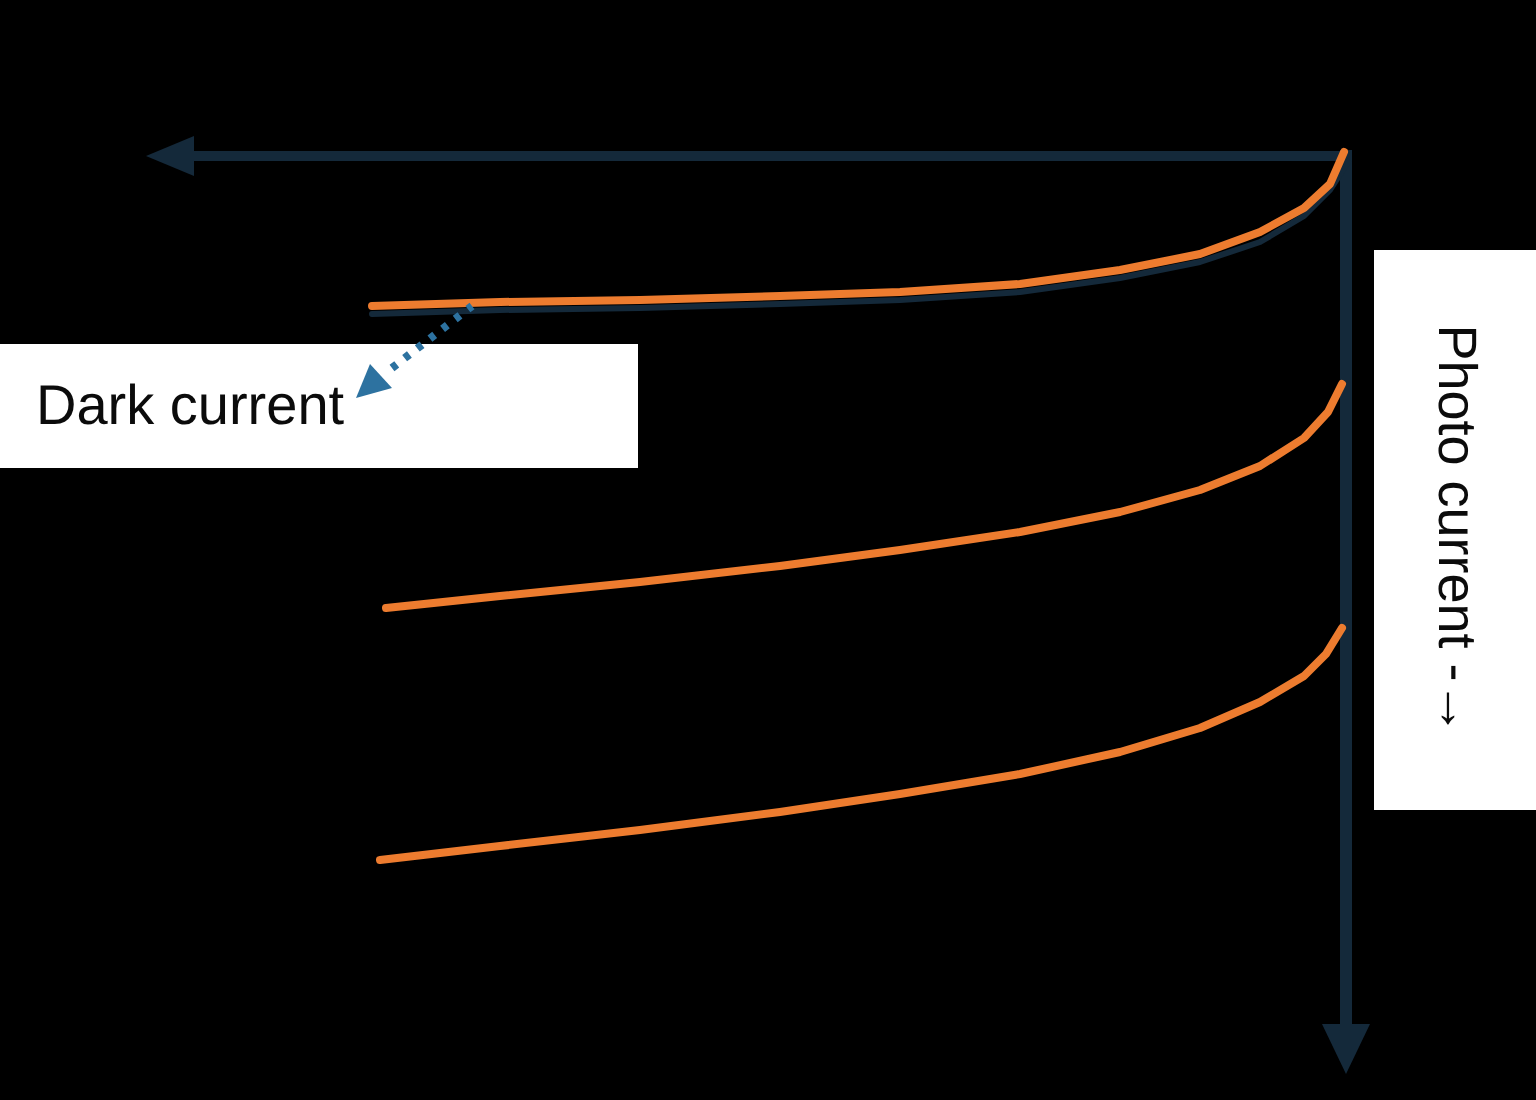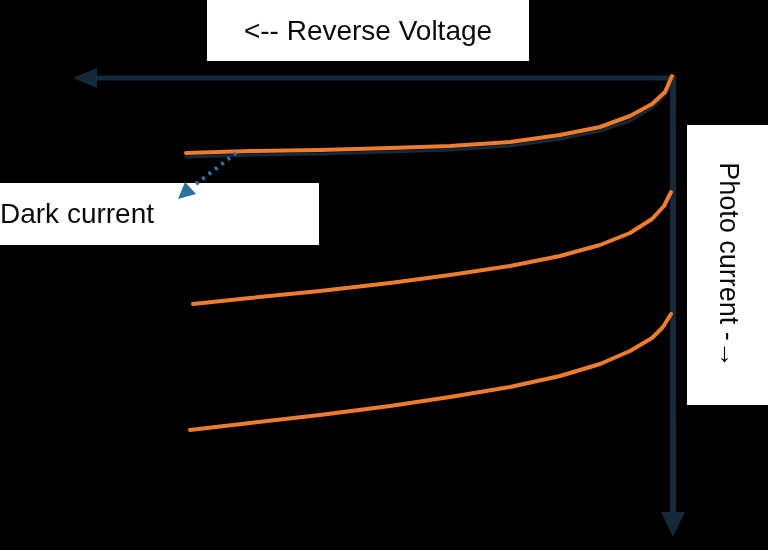--- a/index.html
+++ b/index.html
@@ -15,23 +15,23 @@
     position: absolute;
     background: #ffffff;
     color: #0b0b0b;
   }
   .box-reverse {
     left: 207px; top: 0; width: 322px; height: 61px;
     display: flex; align-items: center; justify-content: center;
     font-size: 28px;
   }
   .box-dark {
-    left: 0; top: 183px; width: 319px; height: 62px;
+    left: 0; top: 172px; width: 319px; height: 62px;
     display: flex; align-items: center;
-    box-sizing: border-box;
+    padding-left: 18px; box-sizing: border-box;
     font-size: 28px;
   }
   .box-photo {
     left: 687px; top: 125px; width: 81px; height: 280px;
   }
   .box-photo span {
     position: absolute; left: 50%; top: 50%;
     transform: translate(-50%, -50%) rotate(90deg);
     white-space: nowrap;
     font-size: 27px;
@@ -39,23 +39,20 @@
   svg.plot {
     position: absolute; left: 0; top: 0;
     pointer-events: none;
   }
 </style>
 </head>
 <body>
 
 <div class="stage">
 
-  <div class="label-box box-reverse">
-    <span>&lt;-- Reverse Voltage</span>
-  </div>
 
   <div class="label-box box-dark">
     <span>Dark current</span>
   </div>
 
   <div class="label-box box-photo">
     <span>Photo current -→</span>
   </div>
 
   <svg class="plot" width="768" height="550" viewBox="0 0 768 550">

